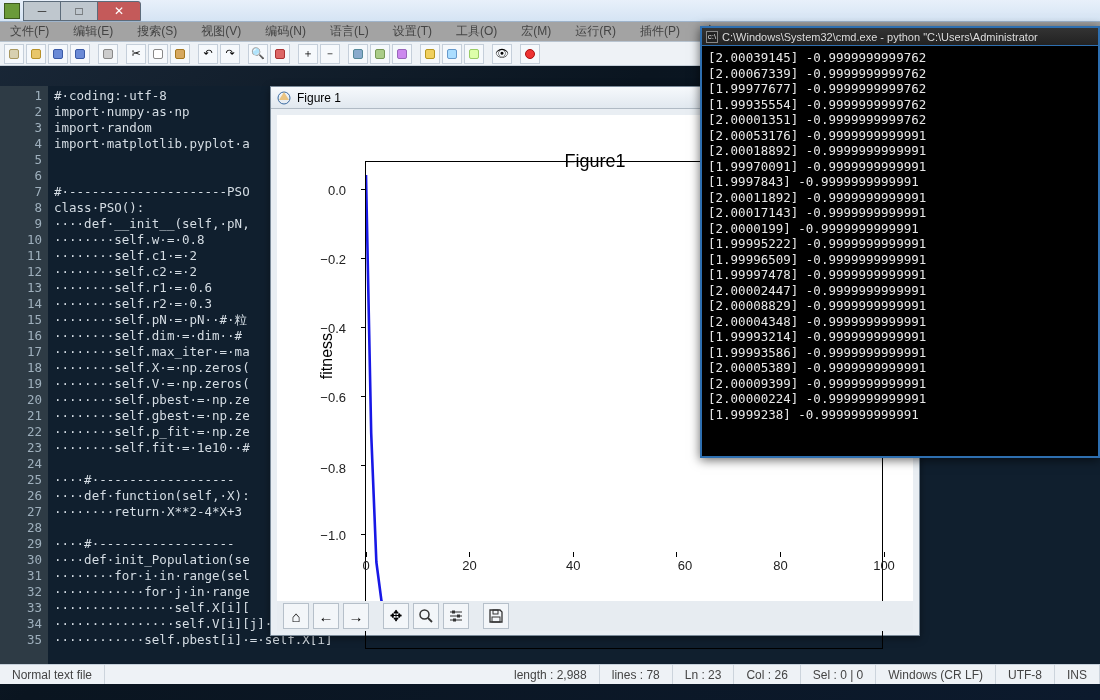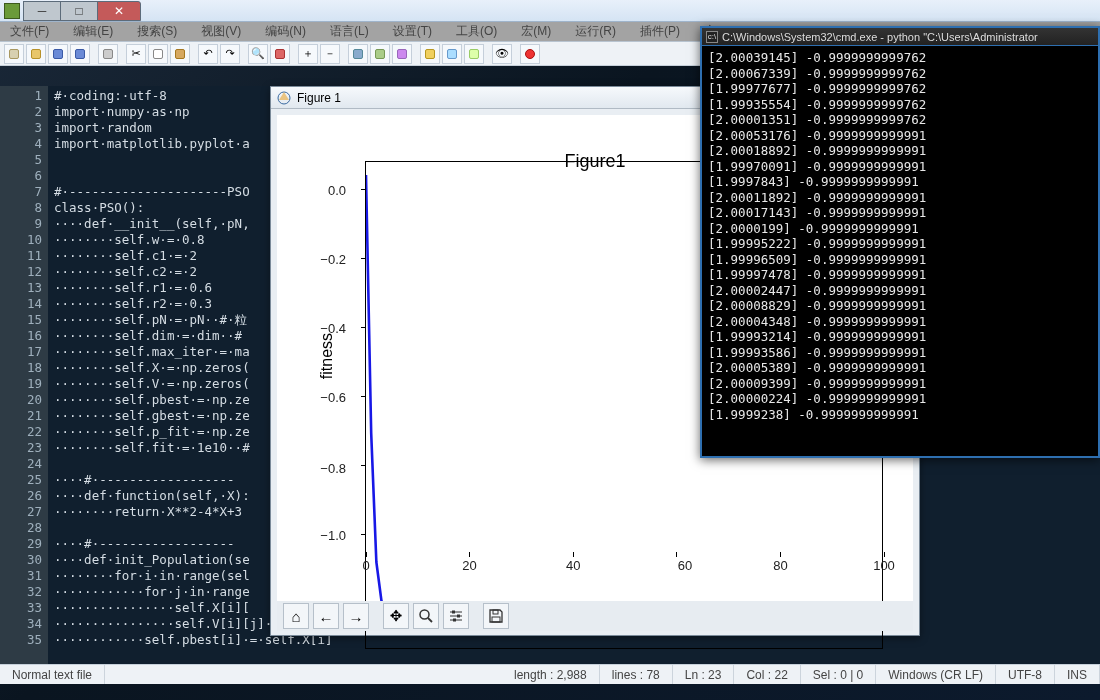--- a/index.html
+++ b/index.html
@@ -224,21 +224,21 @@
       </div>
     <div class="code" id="code"><div class="ln">#·coding:·utf-8</div><div class="ln">import·numpy·as·np</div><div class="ln">import·random</div><div class="ln">import·matplotlib.pyplot·a</div><div class="ln"></div><div class="ln"></div><div class="ln">#·---------------------PSO</div><div class="ln">class·PSO():</div><div class="ln">····def·__init__(self,·pN,</div><div class="ln">········self.w·=·0.8</div><div class="ln">········self.c1·=·2</div><div class="ln">········self.c2·=·2</div><div class="ln">········self.r1·=·0.6</div><div class="ln">········self.r2·=·0.3</div><div class="ln">········self.pN·=·pN··#·粒</div><div class="ln">········self.dim·=·dim··#</div><div class="ln">········self.max_iter·=·ma</div><div class="ln">········self.X·=·np.zeros(</div><div class="ln">········self.V·=·np.zeros(</div><div class="ln">········self.pbest·=·np.ze</div><div class="ln">········self.gbest·=·np.ze</div><div class="ln">········self.p_fit·=·np.ze</div><div class="ln">········self.fit·=·1e10··#</div><div class="ln"></div><div class="ln">····#·------------------</div><div class="ln">····def·function(self,·X):</div><div class="ln">········return·X**2-4*X+3</div><div class="ln"></div><div class="ln">····#·------------------</div><div class="ln">····def·init_Population(se</div><div class="ln">········for·i·in·range(sel</div><div class="ln">············for·j·in·range</div><div class="ln">················self.X[i][</div><div class="ln">················self.V[i][j]·=·random.uniform(0,·1)</div><div class="ln">············self.pbest[i]·=·self.X[i]</div></div>
   </div>
 
   <div class="statusbar">
     <div class="cell">Normal text file</div>
     <div class="spacer"></div>
     <div class="cell">length : 2,988</div>
     <div class="cell">lines : 78</div>
     <div class="cell">Ln : 23</div>
-    <div class="cell">Col : 22</div>
+    <div class="cell">Col : 26</div>
     <div class="cell">Sel : 0 | 0</div>
     <div class="cell">Windows (CR LF)</div>
     <div class="cell">UTF-8</div>
     <div class="cell">INS</div>
   </div>
 </div>
 
 <div class="figure-window">
   <div class="figure-titlebar">
     <span class="fig-icon">

